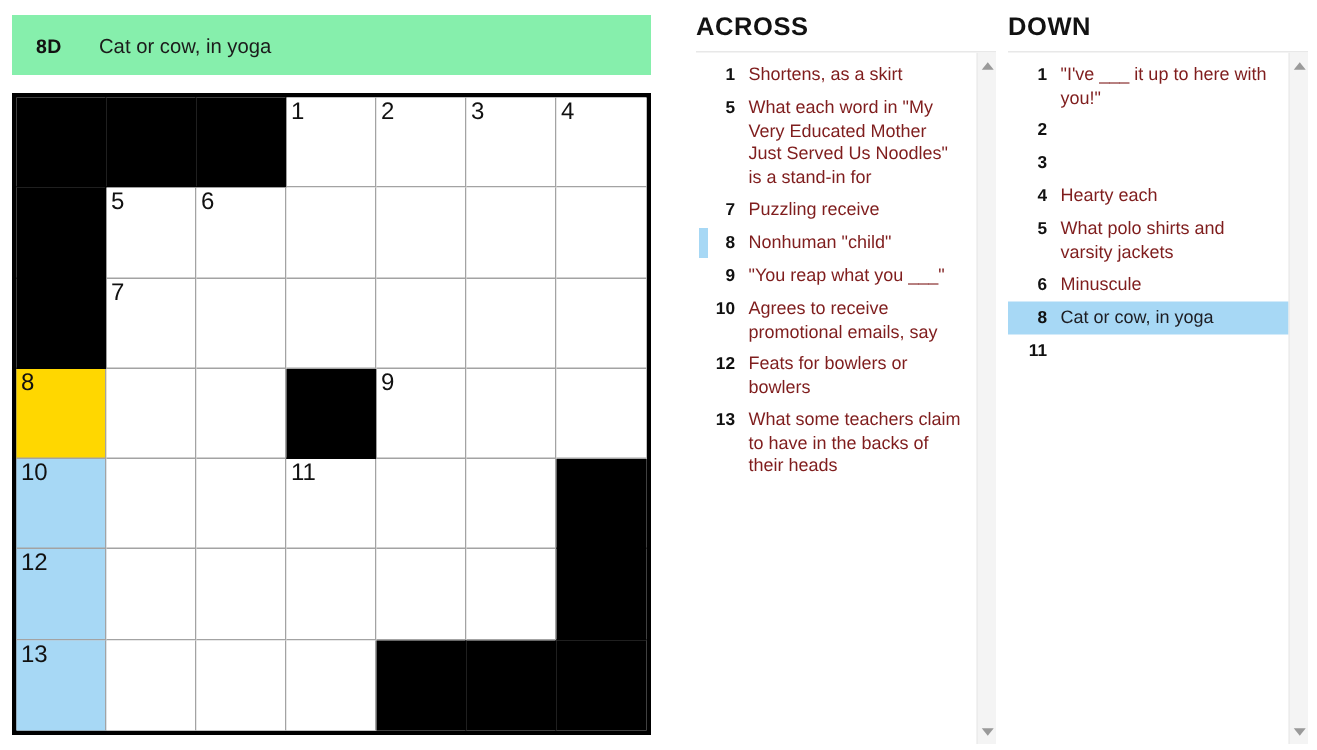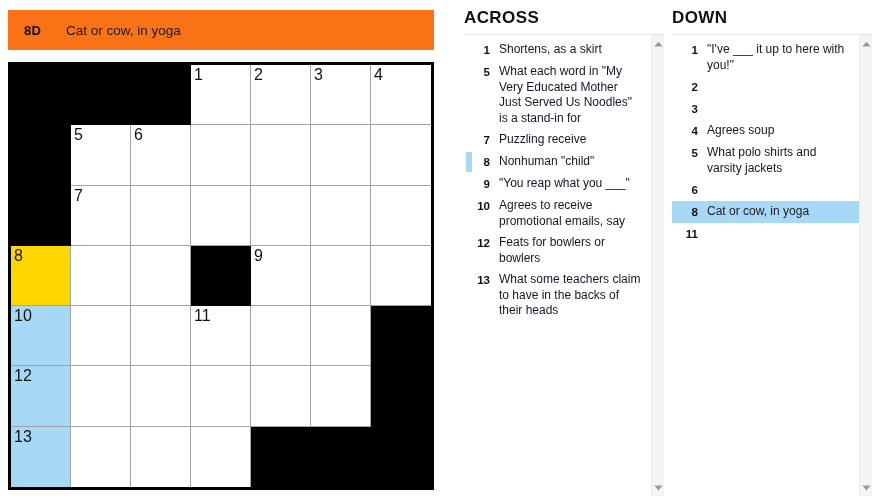--- a/index.html
+++ b/index.html
@@ -31,21 +31,21 @@
     width: 442px;
     height: 500px;
   }
 
   #current-clue-bar {
     position: absolute;
     left: 8px;
     top: 10px;
     width: 426px;
     height: 40px;
-    background: #f97316;
+    background: #86efac;
     display: flex;
     align-items: center;
     box-sizing: border-box;
     padding-left: 16px;
   }
   #current-clue-label {
     font-size: 13px;
     font-weight: bold;
     color: #121212;
     letter-spacing: 0.2px;
@@ -158,21 +158,21 @@
     text-align: right;
     font-size: 11.5px;
     font-weight: bold;
     color: #111111;
     padding-top: 0.5px;
     padding-right: 0px;
   }
   .clue-text {
     flex: 1 1 auto;
     font-size: 12px;
-    color: #0f172a;
+    color: #7f1d1d;
     padding-left: 9px;
   }
   .clue-item.selected-row .clue-text { color: #1d1d22; }
 
   
   .scrollbar {
     position: absolute;
     top: 0;
     right: 0;
     width: 13px;
@@ -356,28 +356,29 @@
             <span class="clue-text">"I've ___ it up to here with you!"</span>
           </li>
           <li class="clue-item">
             <span class="clue-num">2</span>
           </li>
           <li class="clue-item">
             <span class="clue-num">3</span>
           </li>
           <li class="clue-item">
             <span class="clue-num">4</span>
-            <span class="clue-text">Agrees soup</span>
+            <span class="clue-text">Hearty each</span>
           </li>
           <li class="clue-item">
             <span class="clue-num">5</span>
             <span class="clue-text">What polo shirts and varsity jackets</span>
           </li>
           <li class="clue-item">
             <span class="clue-num">6</span>
+            <span class="clue-text">Minuscule</span>
           </li>
           <li class="clue-item selected-row">
             <span class="clue-num">8</span>
             <span class="clue-text">Cat or cow, in yoga</span>
           </li>
           <li class="clue-item">
             <span class="clue-num">11</span>
           </li>
         </ul>
       <div class="scrollbar">

